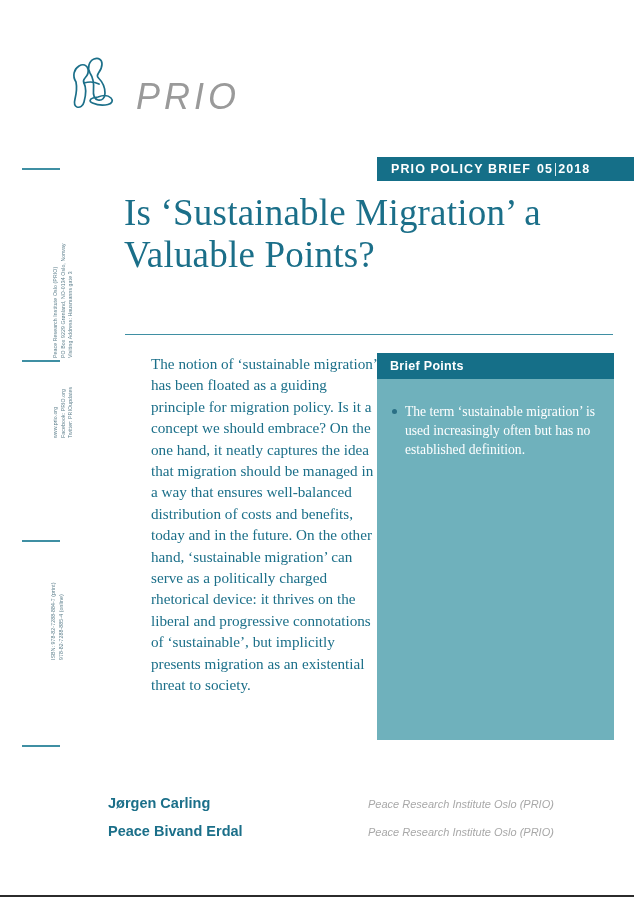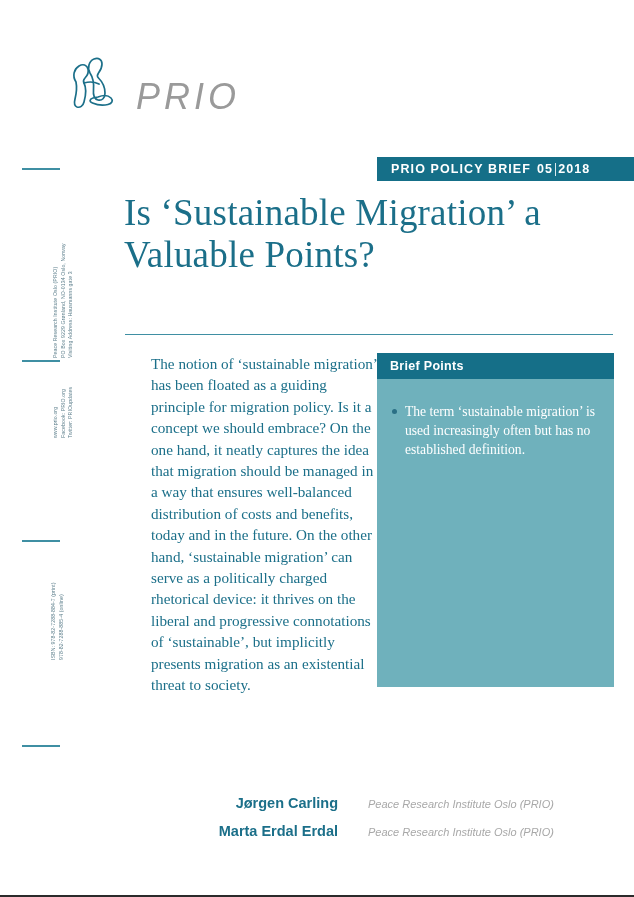--- a/index.html
+++ b/index.html
@@ -135,21 +135,21 @@
     color: #1b6f89;
     margin-left: 25px;
   }
 
   
   .points-box {
     position: absolute;
     left: 377px;
     top: 353px;
     width: 237px;
-    height: 334px;
+    height: 387px;
     background: #6fb1bc;
   }
   .points-header {
     height: 26px;
     background: #156f88;
     display: flex;
     align-items: center;
     padding-left: 13px;
   }
   .points-header-text {
@@ -186,21 +186,21 @@
   
   .authors {
     position: absolute;
     right: 66px;
     top: 795px;
     width: 460px;
   }
   .author-row {
     display: flex;
     align-items: baseline;
-    justify-content: flex-end;
+    justify-content: space-between;
     margin-bottom: 12px;
     gap: 20px;
   }
   .author-name {
     font-family: "Liberation Sans", sans-serif;
     font-size: 14.5px;
     font-weight: bold;
     color: #1b6f89;
     text-align: right;
     margin-right: 10px;
@@ -290,20 +290,20 @@
       <li>The term ‘sustainable migration’ is used increasingly often but has no established definition.</li>
     </ul>
   </div>
 
   <div class="authors">
     <div class="author-row">
       <span class="author-name">Jørgen Carling</span>
       <span class="author-aff">Peace Research Institute Oslo (PRIO)</span>
     </div>
     <div class="author-row">
-      <span class="author-name">Marta Erdal Erdal</span>
+      <span class="author-name">Peace Bivand Erdal</span>
       <span class="author-aff">Peace Research Institute Oslo (PRIO)</span>
     </div>
   </div>
 
   <div class="bottom-rule"></div>
 
 </div>
 
 </body></html>

